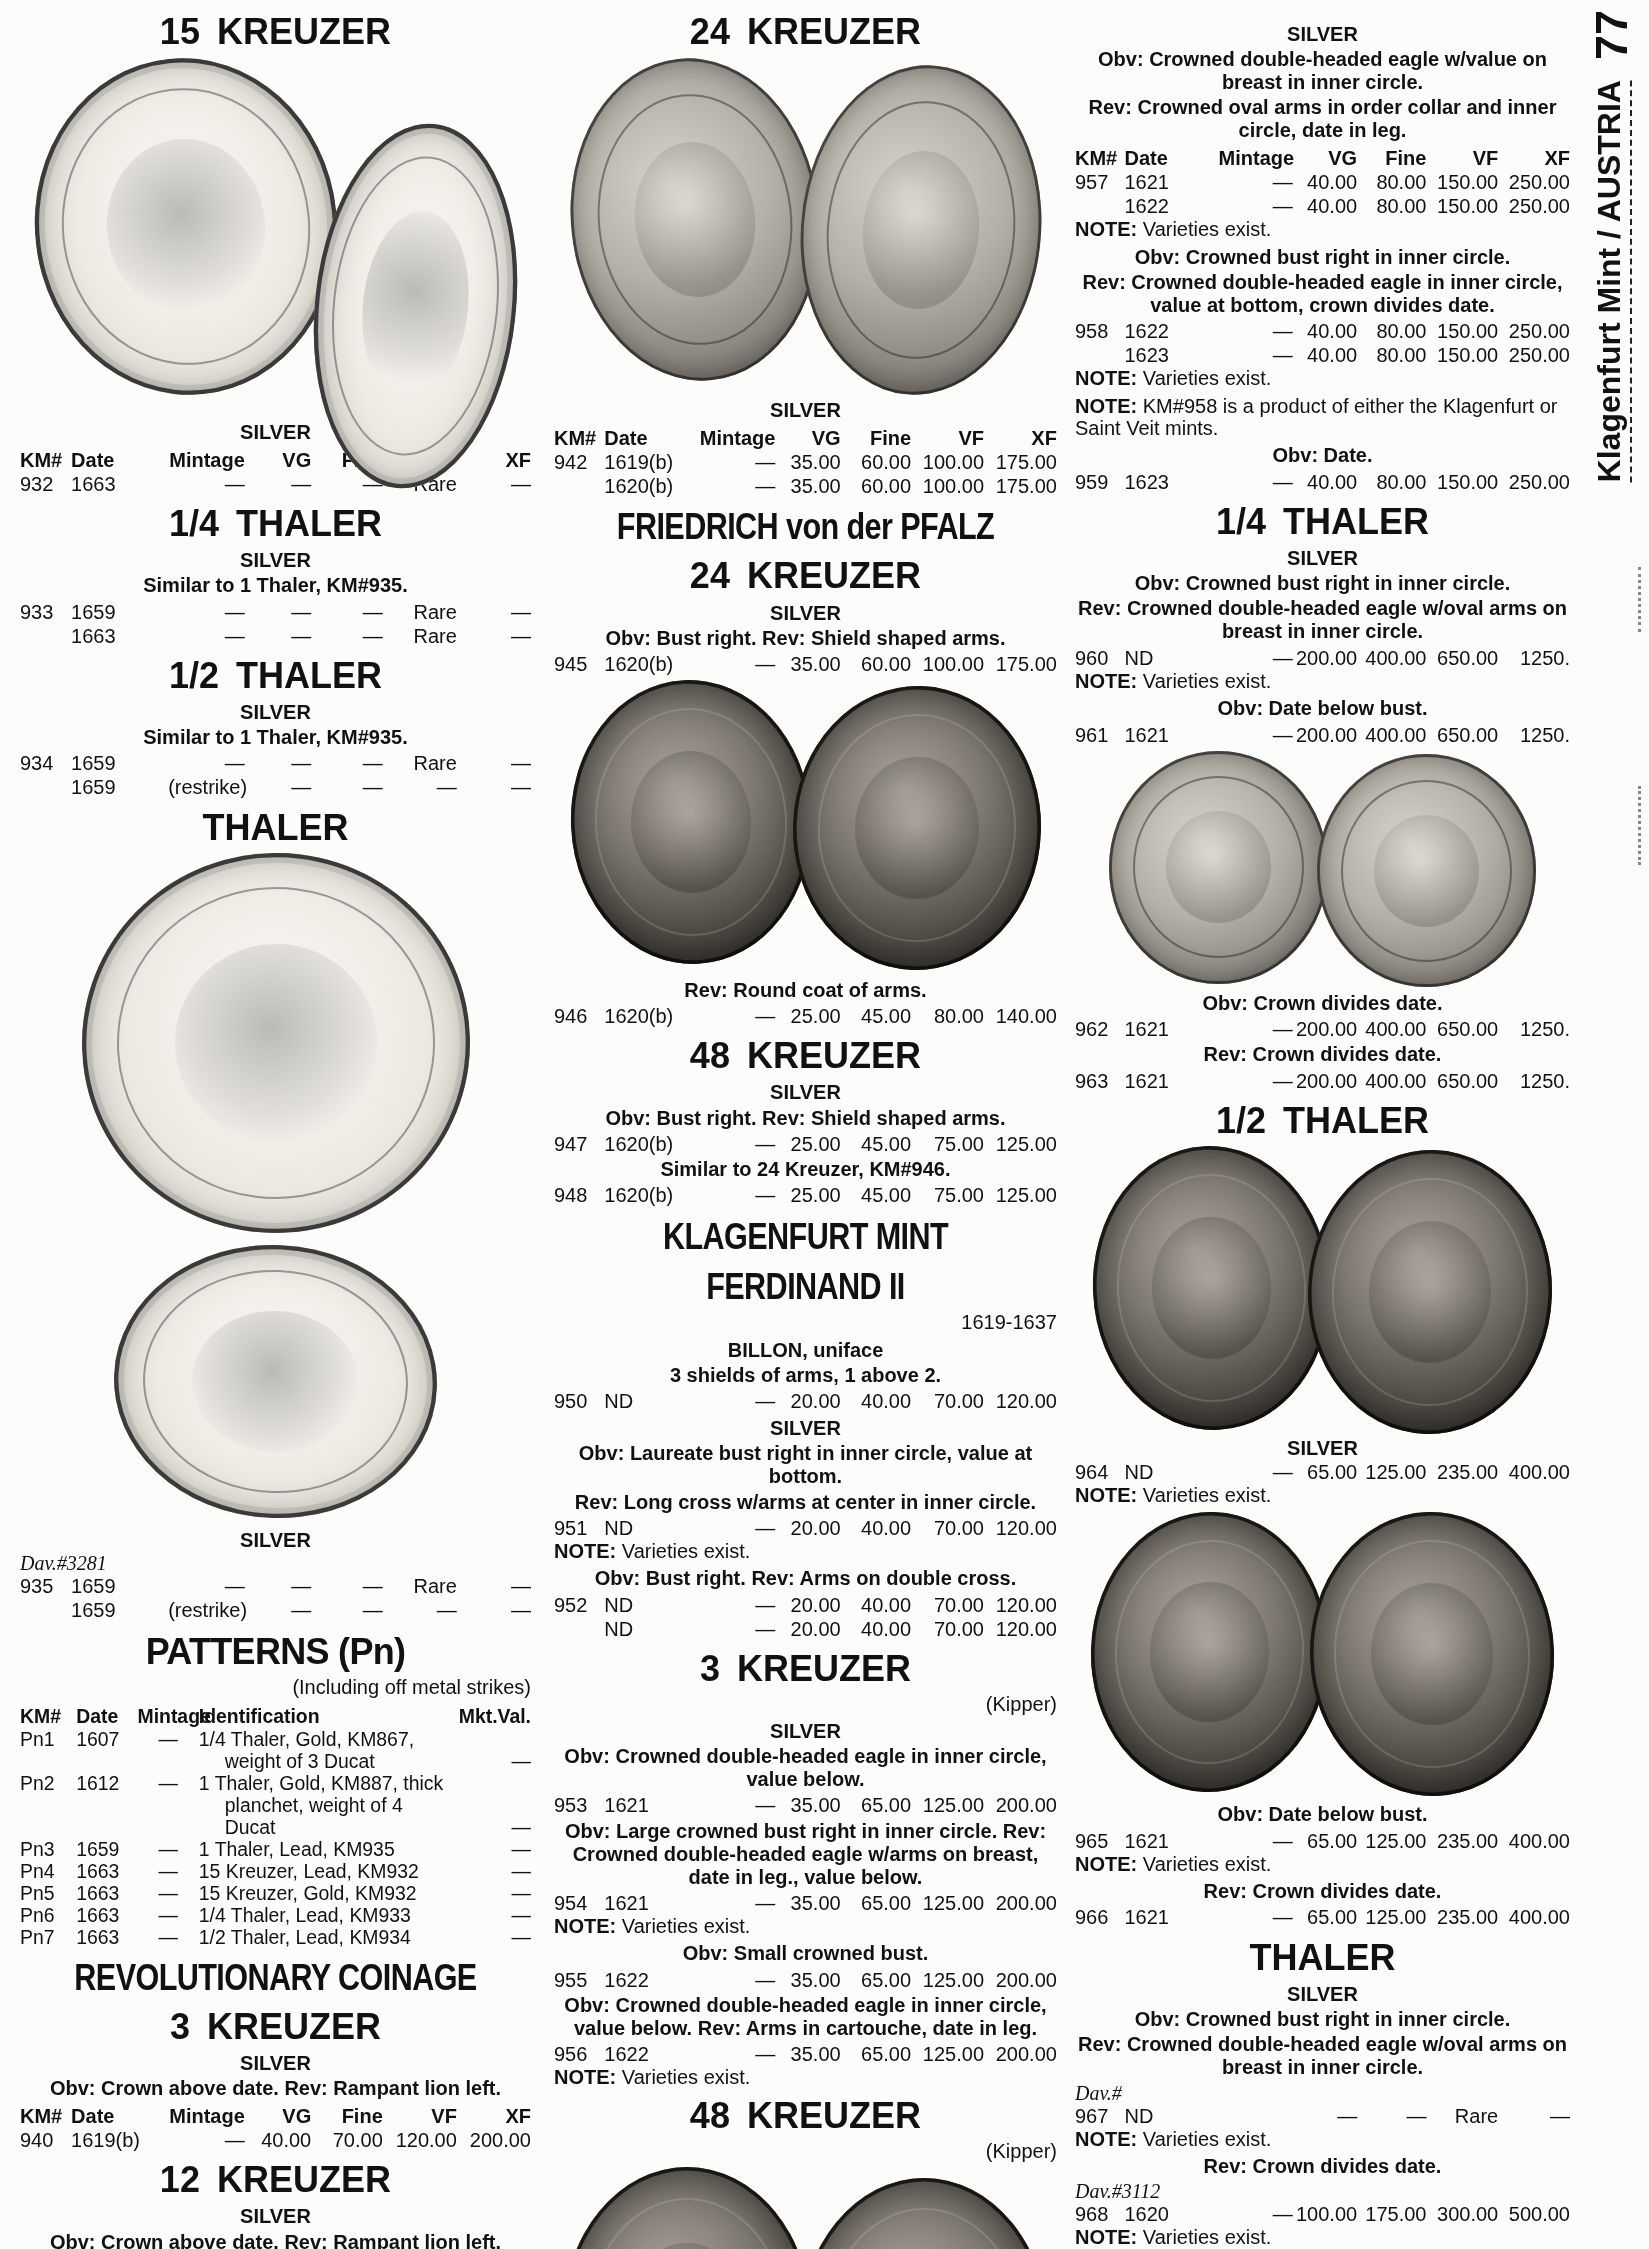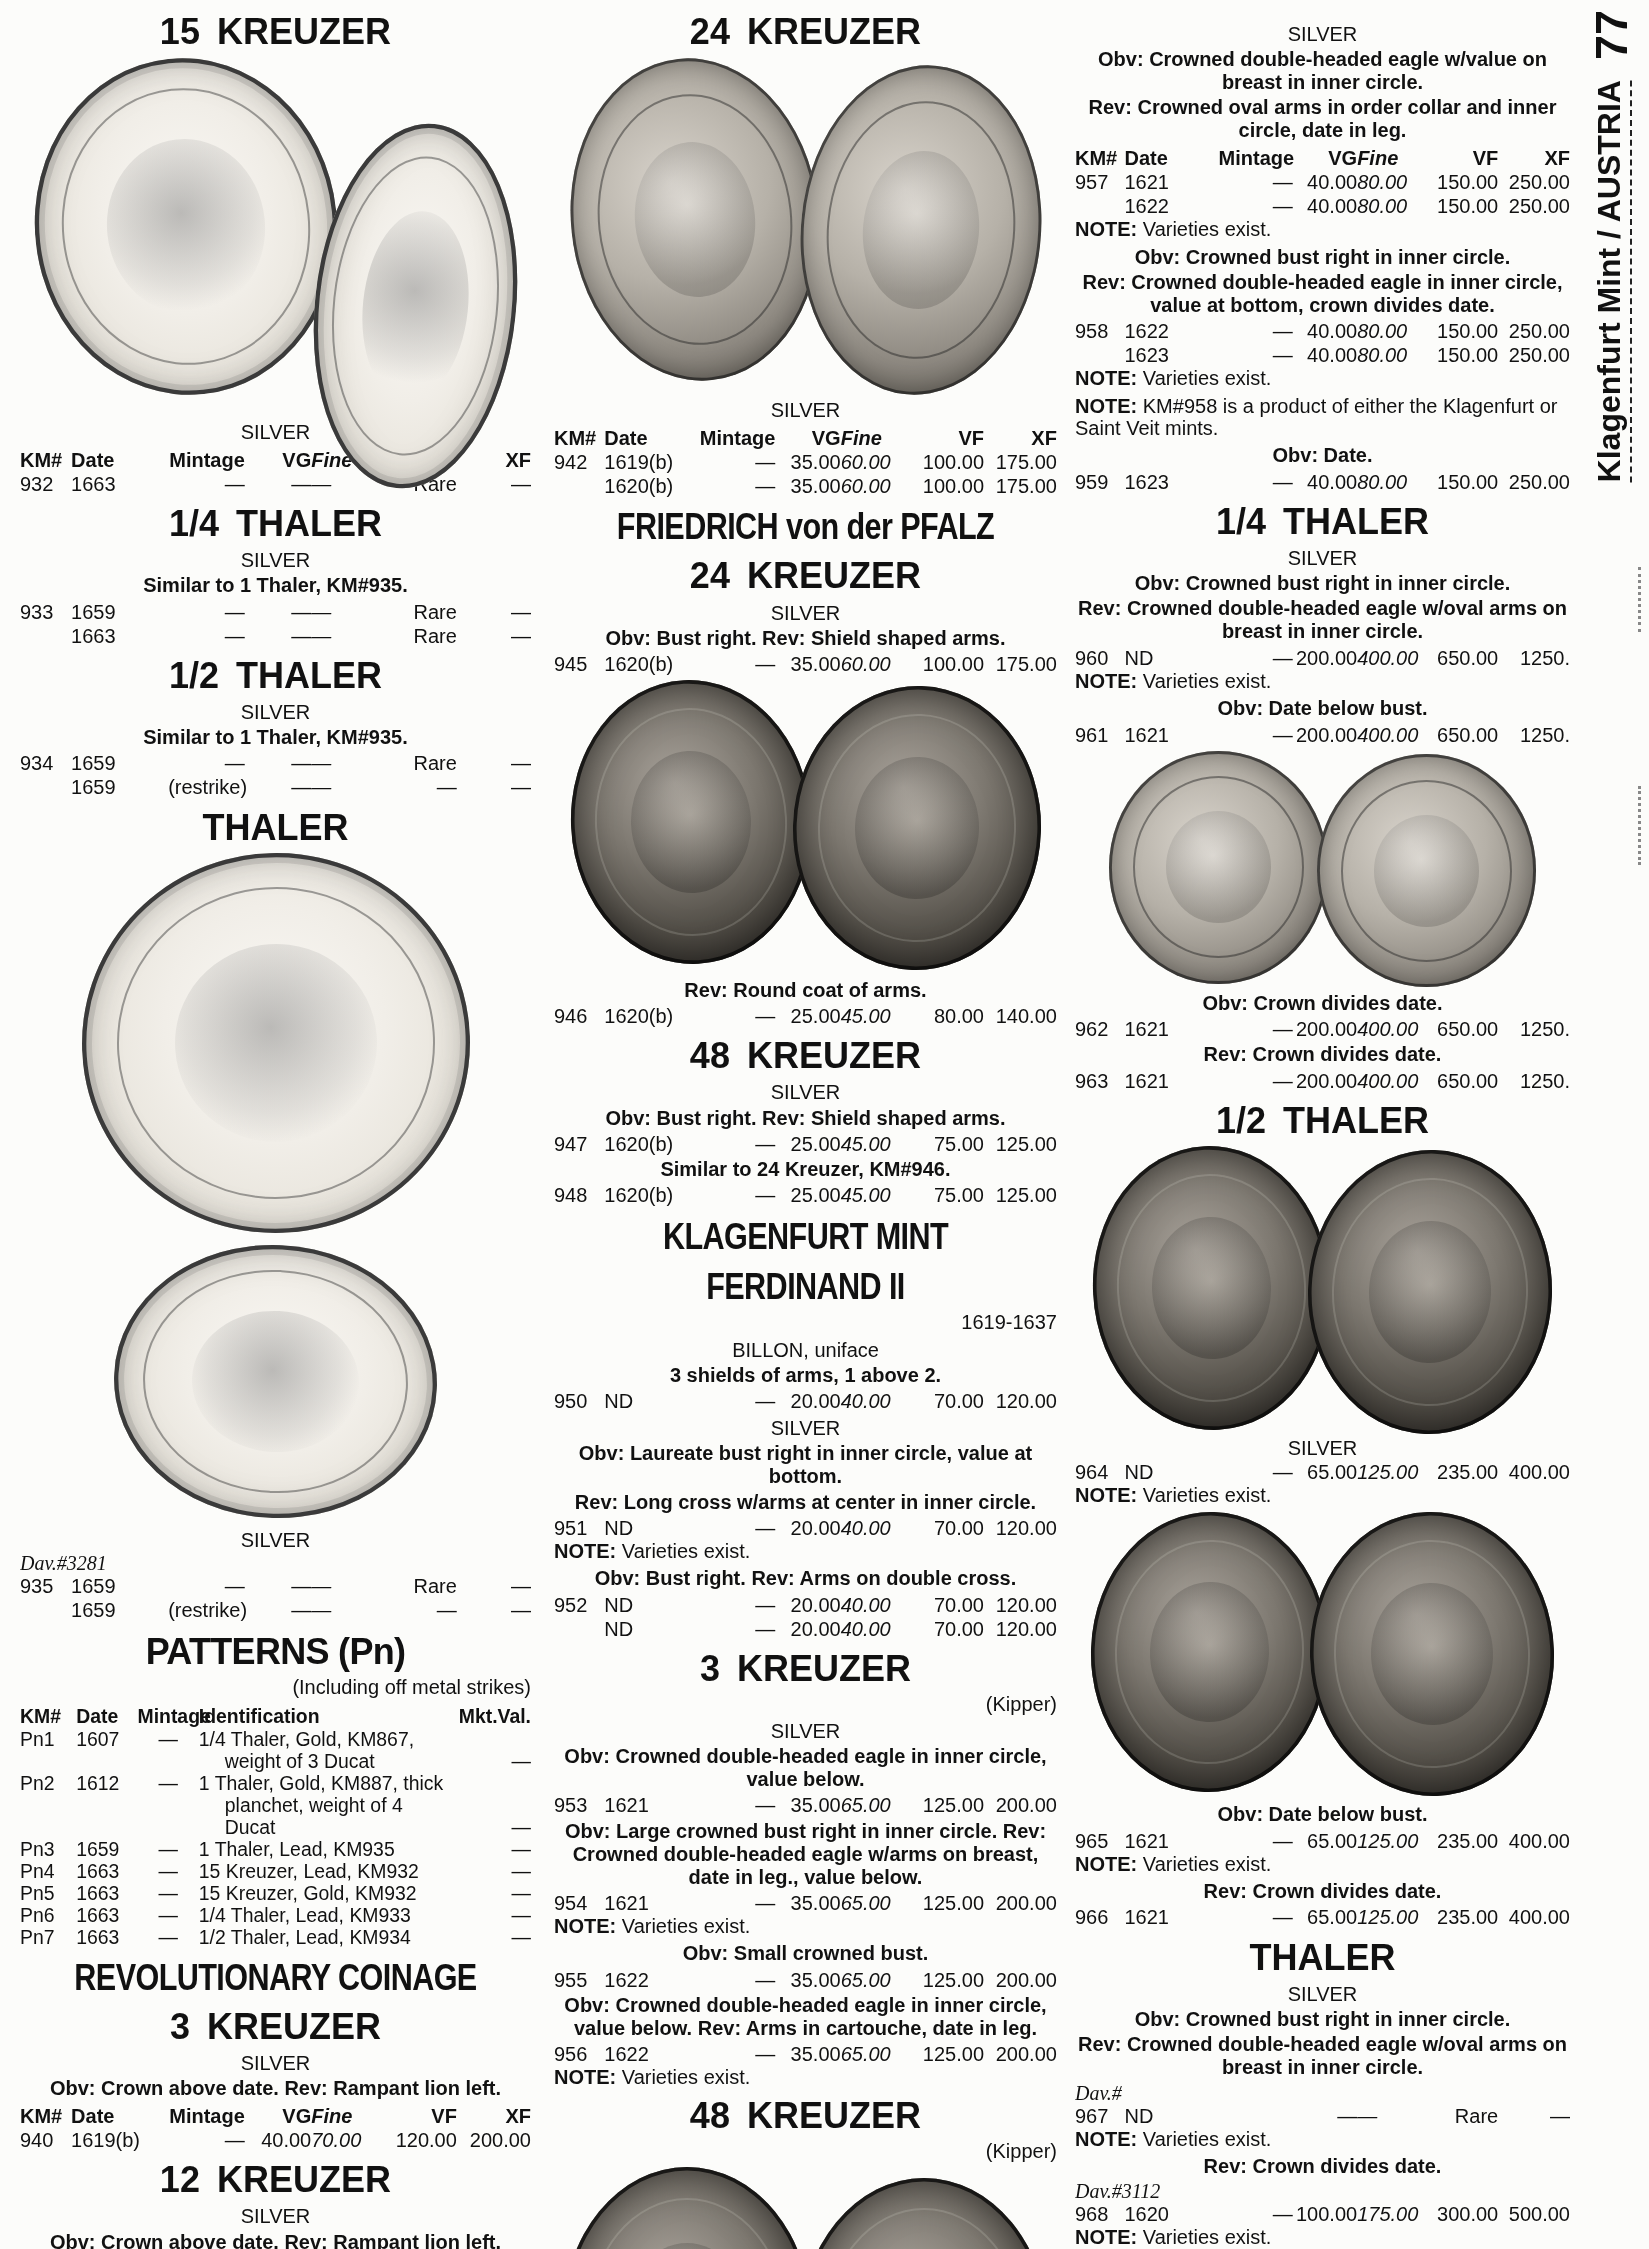--- a/index.html
+++ b/index.html
@@ -7,35 +7,35 @@
         font-family:"Liberation Sans",sans-serif;color:#111;}
   .colwrap{position:absolute;top:0;height:2250px;overflow:hidden;}
   #col0{left:20px;width:511px;padding-top:4.3px;}
   #col1{left:554px;width:503px;padding-top:4.3px;}
   #col2{left:1075px;width:495px;padding-top:18.7px;}
 
   .blk{width:100%;}
   .h1{font-size:36px;font-weight:bold;text-align:center;margin:8.6px 0 2.9px;letter-spacing:-0.7px;}
   .h2{font-size:36px;font-weight:bold;text-align:center;margin:7.2px 0 2.9px;word-spacing:7.2px;}
   .narrow{transform:scaleX(.85);}
-  .metal{font-weight:normal;text-align:center;margin:4.3px 0 0;font-size:20px;line-height:23px;}
+  .metal{font-weight:bold;text-align:center;margin:4.3px 0 0;font-size:20px;line-height:23px;}
   .desc{font-weight:bold;text-align:center;line-height:23px;margin:2.2px 0;font-size:20px;}
   .sub{text-align:right;line-height:23px;margin:1.4px 0 2.9px;font-size:20px;}
   .note{line-height:22px;margin:0 0 5.7px;font-size:20px;text-align:left;}
   .nb{font-weight:bold;}
   .dav{font-family:"Liberation Serif",serif;font-style:italic;font-size:20px;line-height:22px;text-align:left;}
 
   .trow{display:flex;line-height:24px;font-size:20px;}
   .th{font-weight:bold;margin-top:3.6px;}
   .cell{display:inline-block;}
   .c0{width:10%;text-align:left;}
   .c1{width:19%;text-align:left;}
   .c2{width:15%;text-align:right;}
   .c3{width:13%;text-align:right;}
-  .c4{width:14%;text-align:left;font-style:italic;}
+  .c4{width:14%;text-align:right;}
   .c5{width:14.5%;text-align:right;}
   .c6{width:14.5%;text-align:right;}
 
   .pnrow{display:flex;font-size:19.4px;line-height:22px;}
   .pnh{font-weight:bold;margin:5.7px 0 1.4px;}
   .pc{display:inline-block;}
   .p0{width:11%;text-align:left;}
   .p1{width:12%;text-align:left;}
   .p2{width:12%;text-align:center;}
   .p3{width:50%;text-align:left;}

